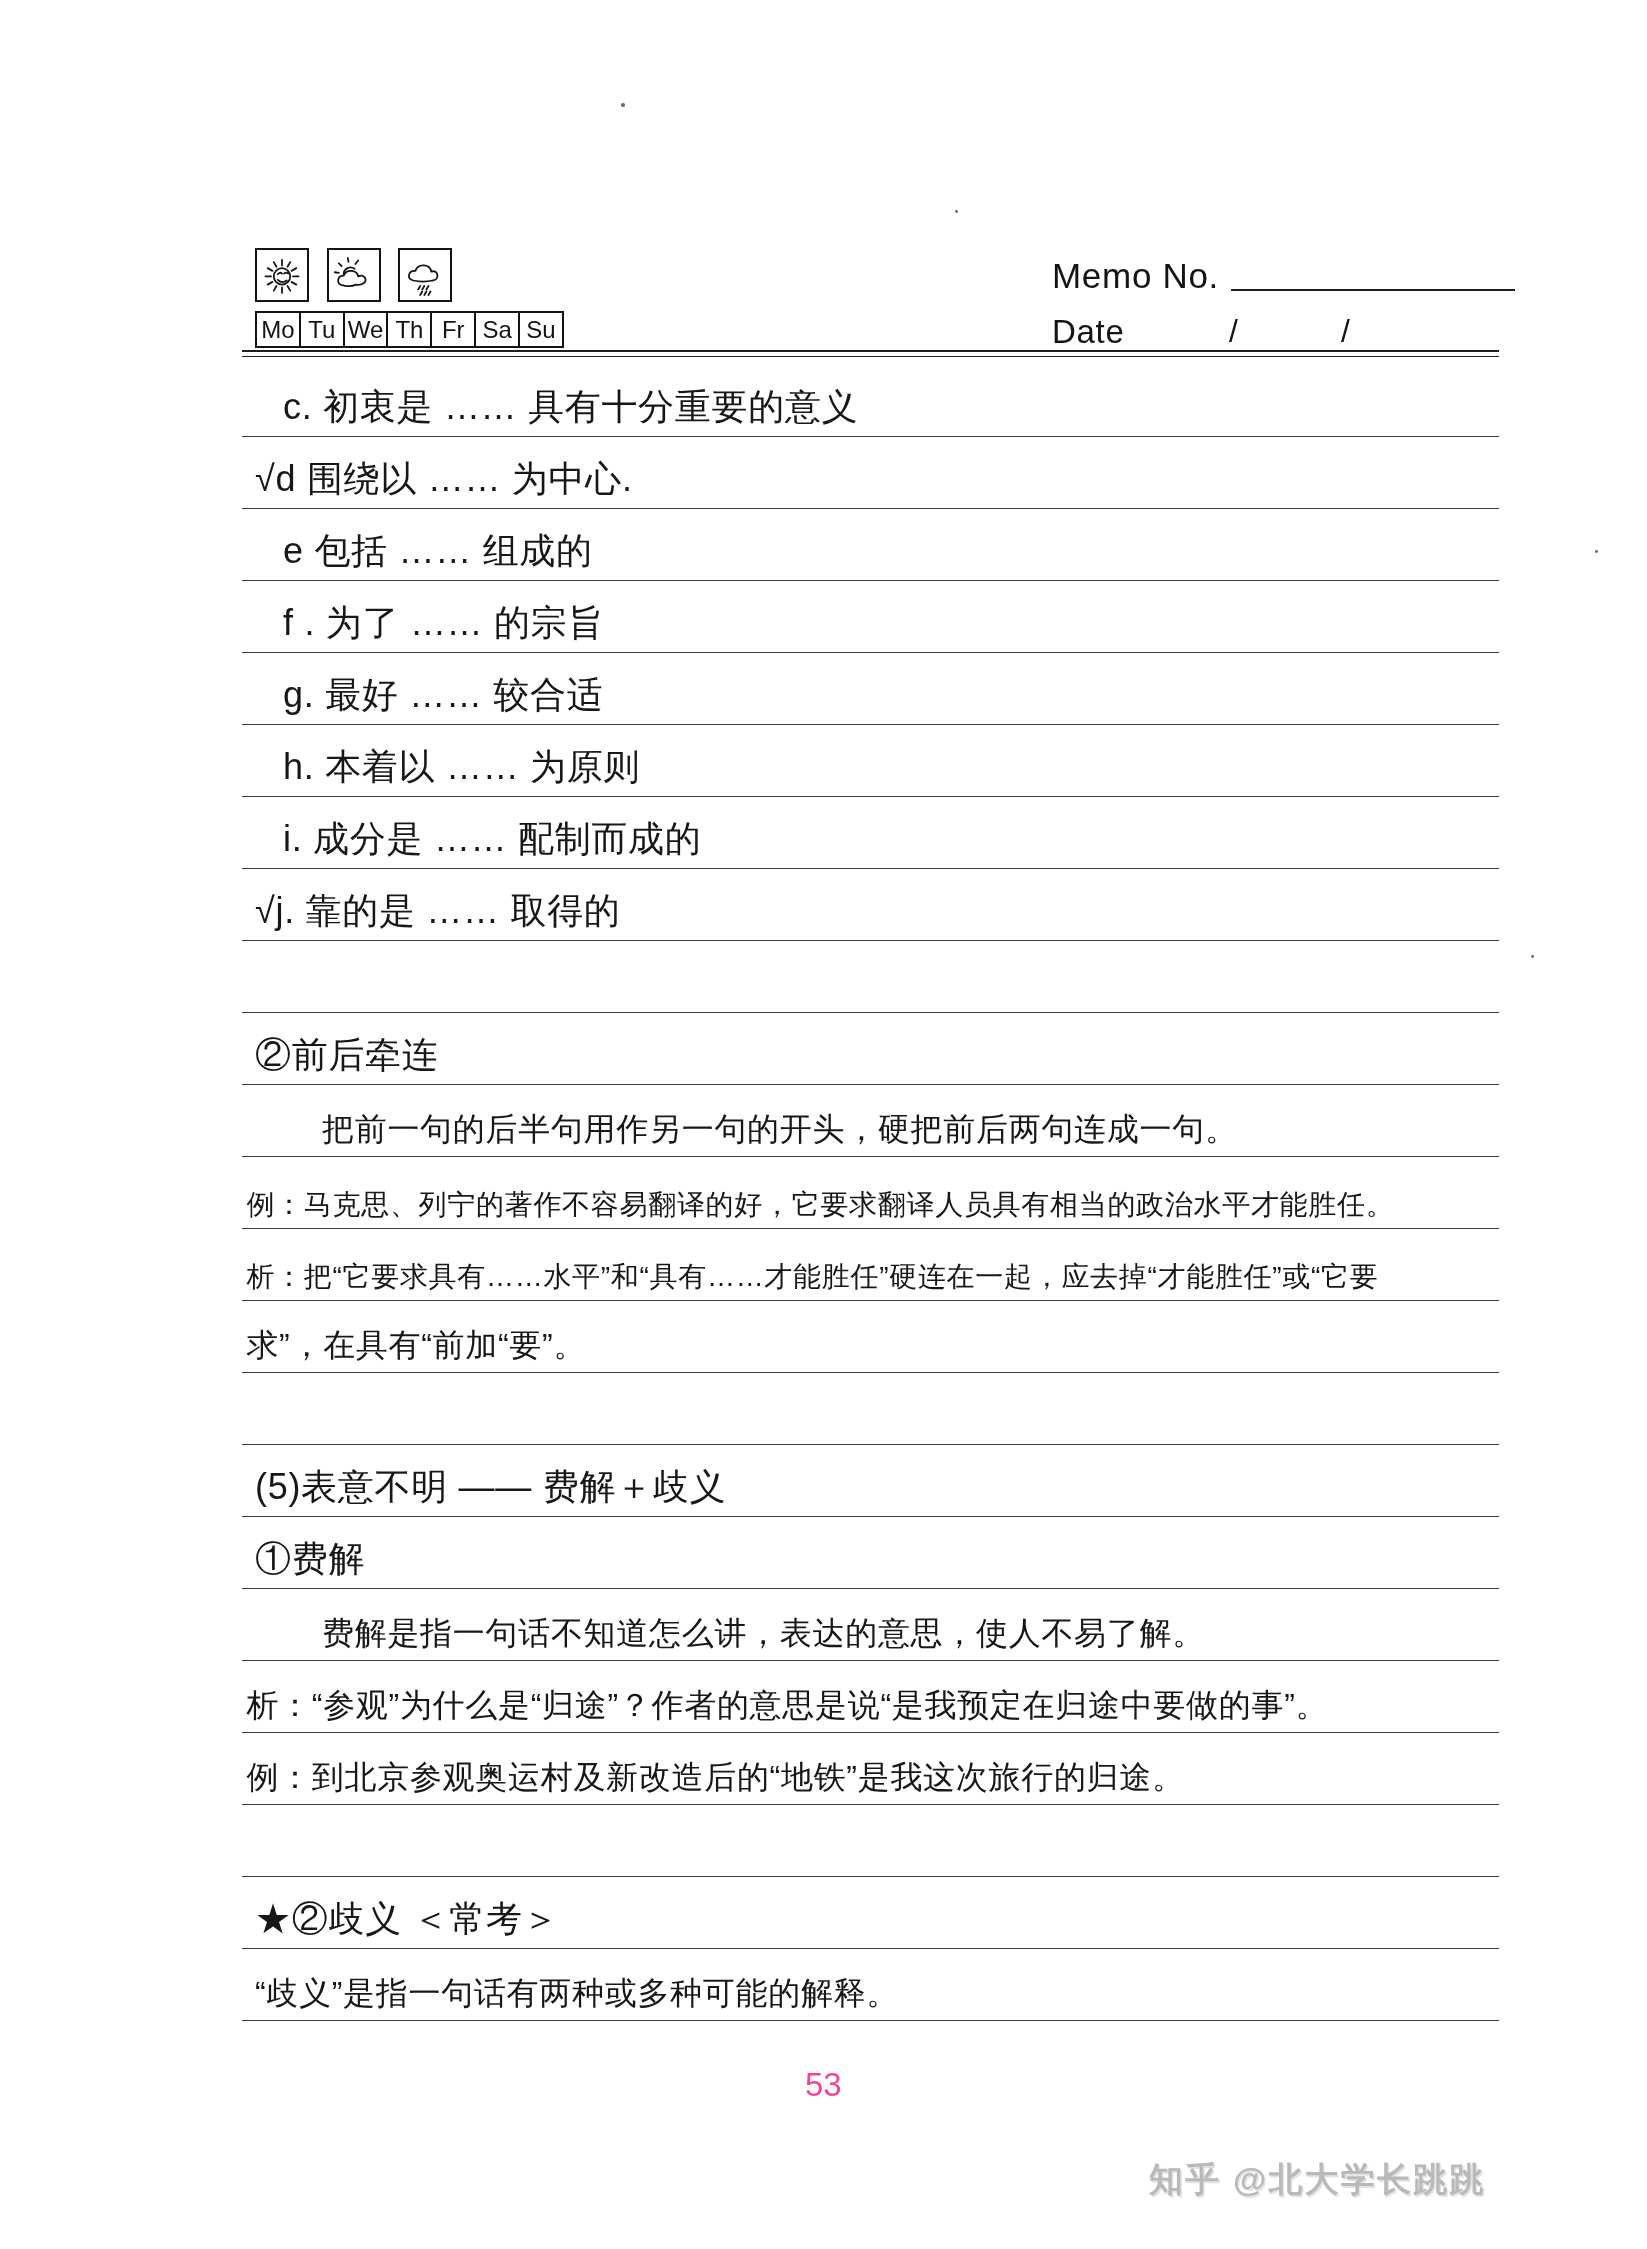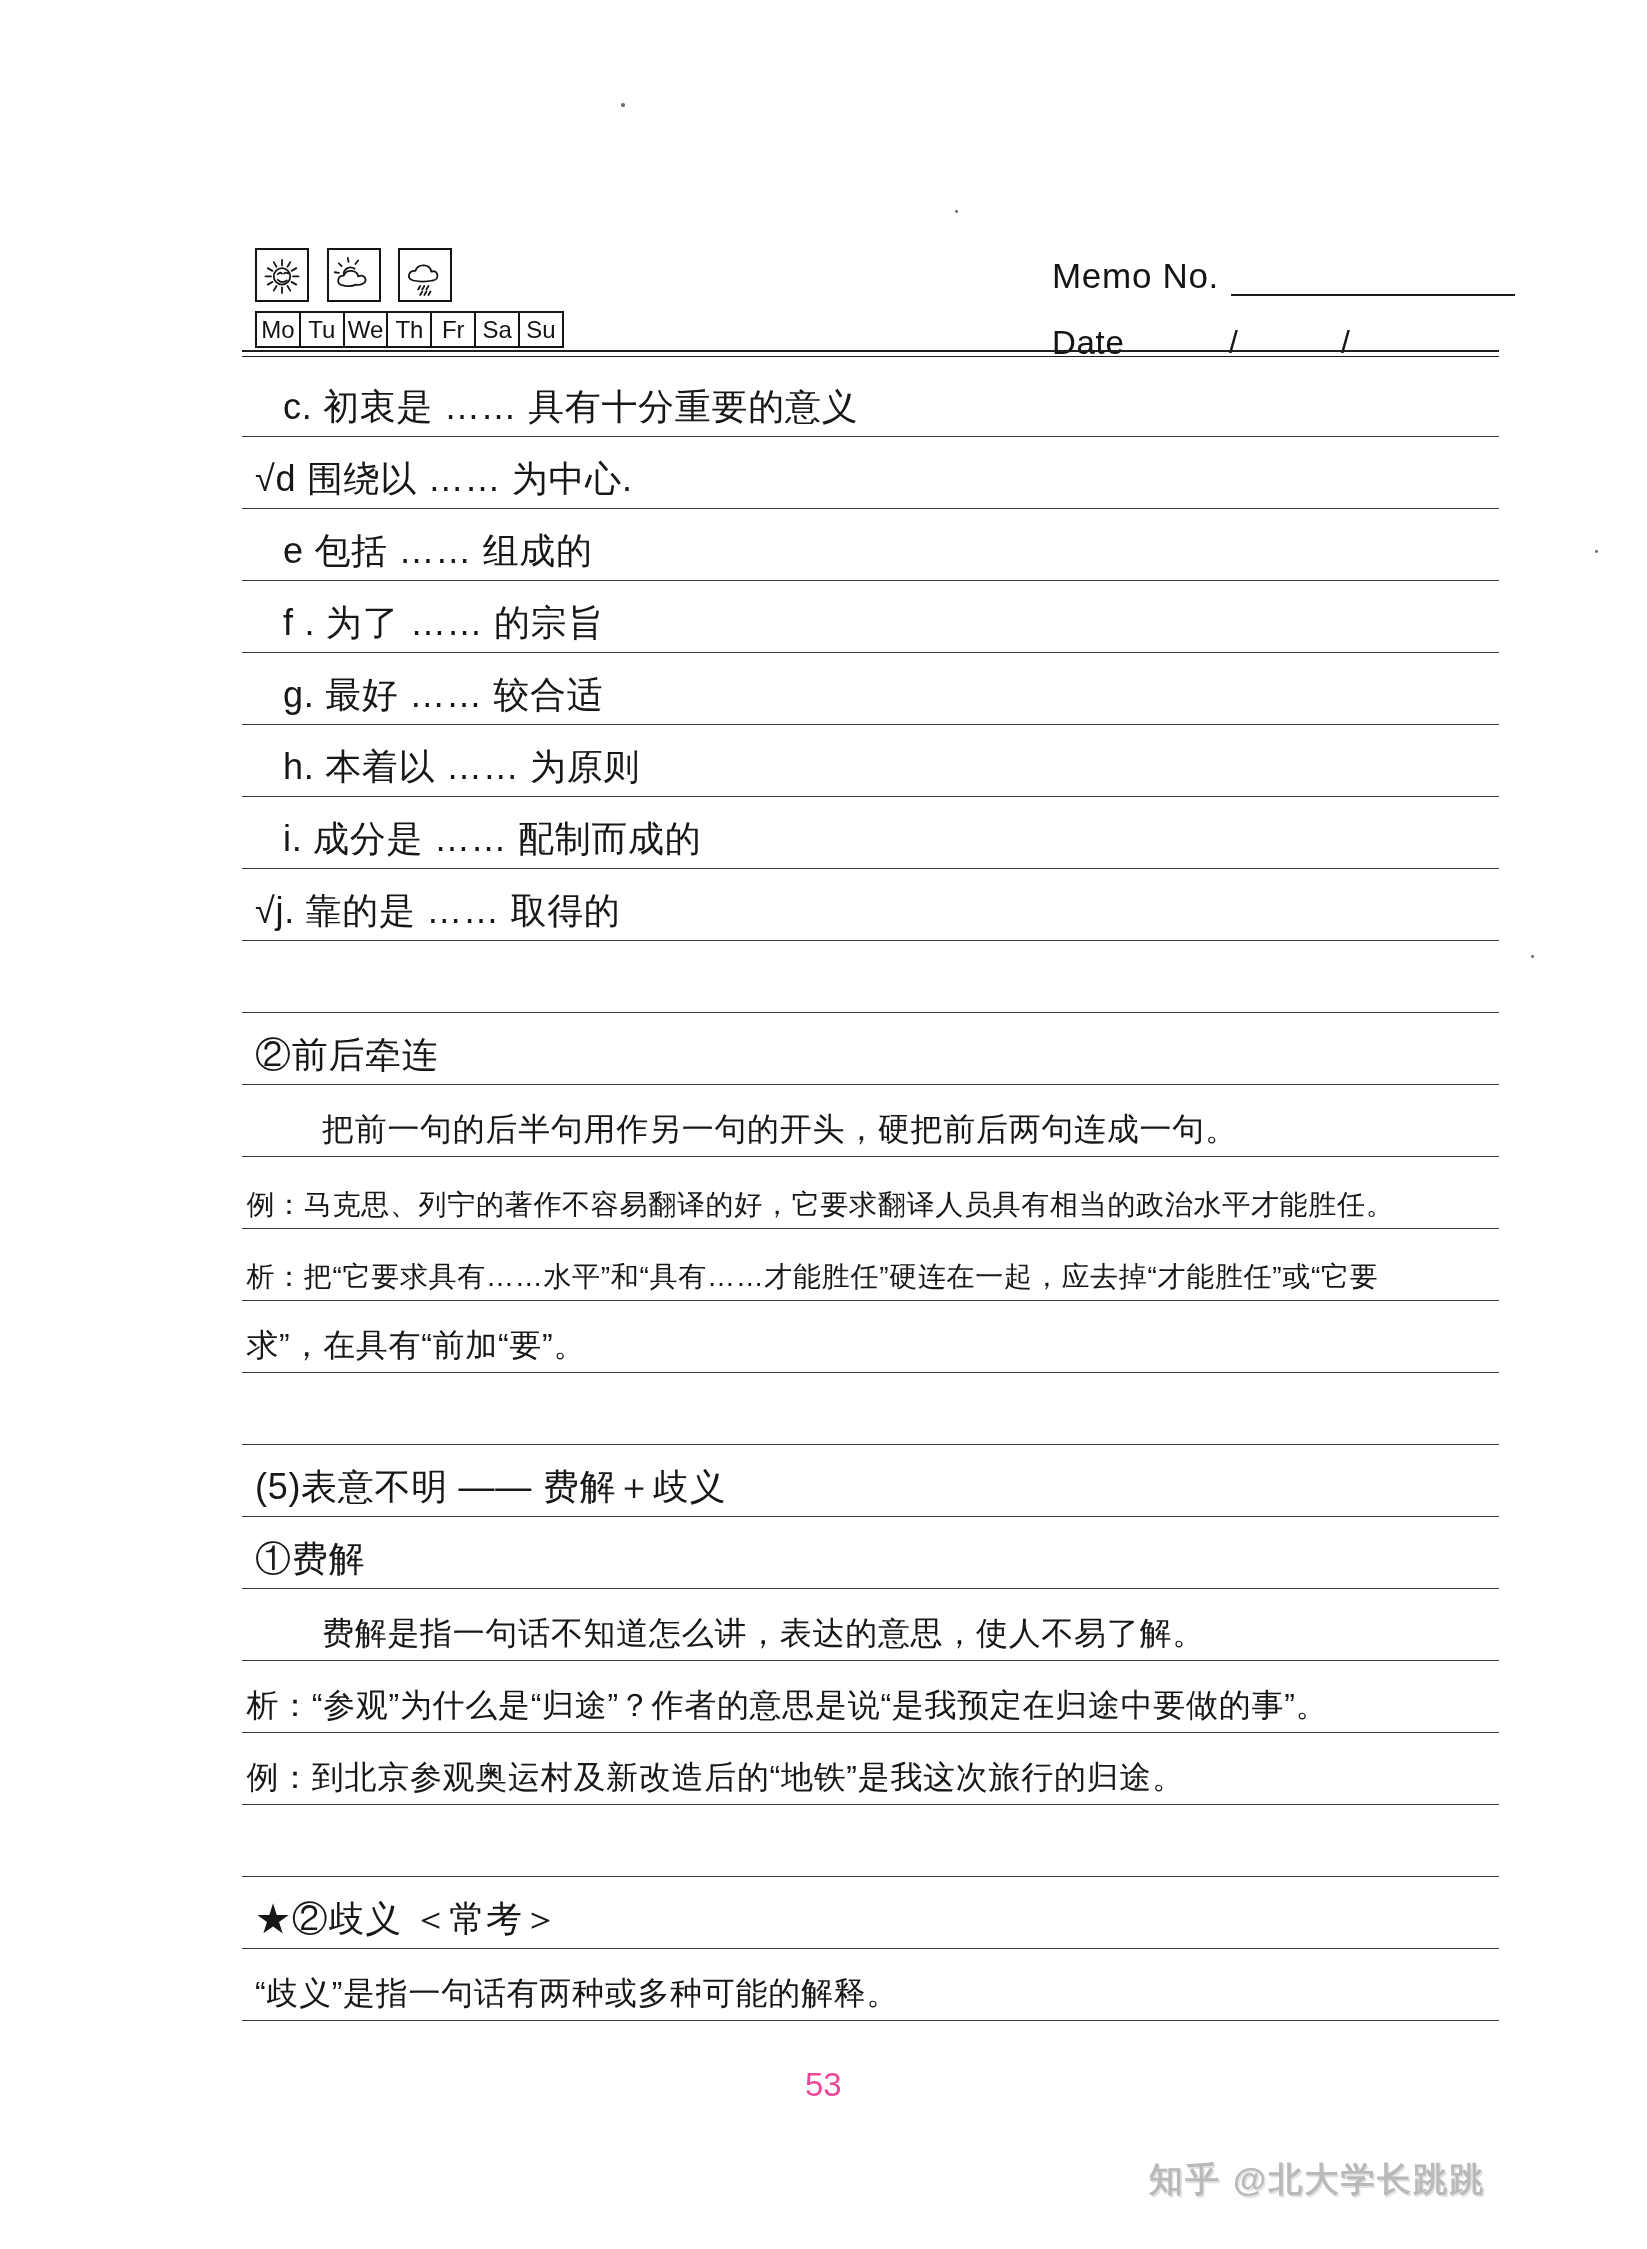--- a/index.html
+++ b/index.html
@@ -11,23 +11,23 @@
   .wbox{width:50px;height:50px;border:2.2px solid #141414;background:#fff;display:flex;align-items:center;justify-content:center;}
   .wbox svg{width:44px;height:44px;}
   .wbox path,.wbox circle,.wbox line{fill:none;stroke:#151515;stroke-width:2.6;stroke-linecap:round;stroke-linejoin:round;}
 
   .days-row{position:absolute;left:255px;top:311px;display:flex;}
   .day{width:42px;height:33px;border:2.2px solid #141414;margin-left:-2.2px;display:flex;align-items:center;justify-content:center;
        font-size:24px;color:#141414;background:#fff;}
   .day:first-child{margin-left:0;}
 
   .memo-block{position:absolute;left:1052px;top:256px;width:466px;}
-  .memo-line{display:flex;align-items:flex-end;font-size:35px;color:#141414;letter-spacing:0.7px;}
+  .memo-line{display:flex;align-items:flex-start;font-size:35px;color:#141414;letter-spacing:0.7px;}
   .memo-underline{flex:0 0 auto;width:284px;border-bottom:2.2px solid #1a1a1a;height:33px;margin-left:11.7px;}
-  .date-line{position:relative;margin-top:28px;font-size:33px;color:#141414;height:41px;letter-spacing:0.7px;}
+  .date-line{position:relative;margin-top:17px;font-size:33px;color:#141414;height:41px;letter-spacing:0.7px;}
   .slash{position:absolute;top:0;font-size:32px;}
   .slash.s1{left:177px;}
   .slash.s2{left:289px;}
 
   .header-rule{position:absolute;left:242px;top:350px;width:1257px;height:3.6px;
                border-top:2.2px solid #1f1f1f;border-bottom:1.5px solid #1f1f1f;}
 
   
   .rows{position:absolute;left:242px;top:365px;width:1257px;}
   .row{height:71px;border-bottom:1.5px solid #3e3e3e;display:flex;align-items:flex-end;overflow:visible;}

